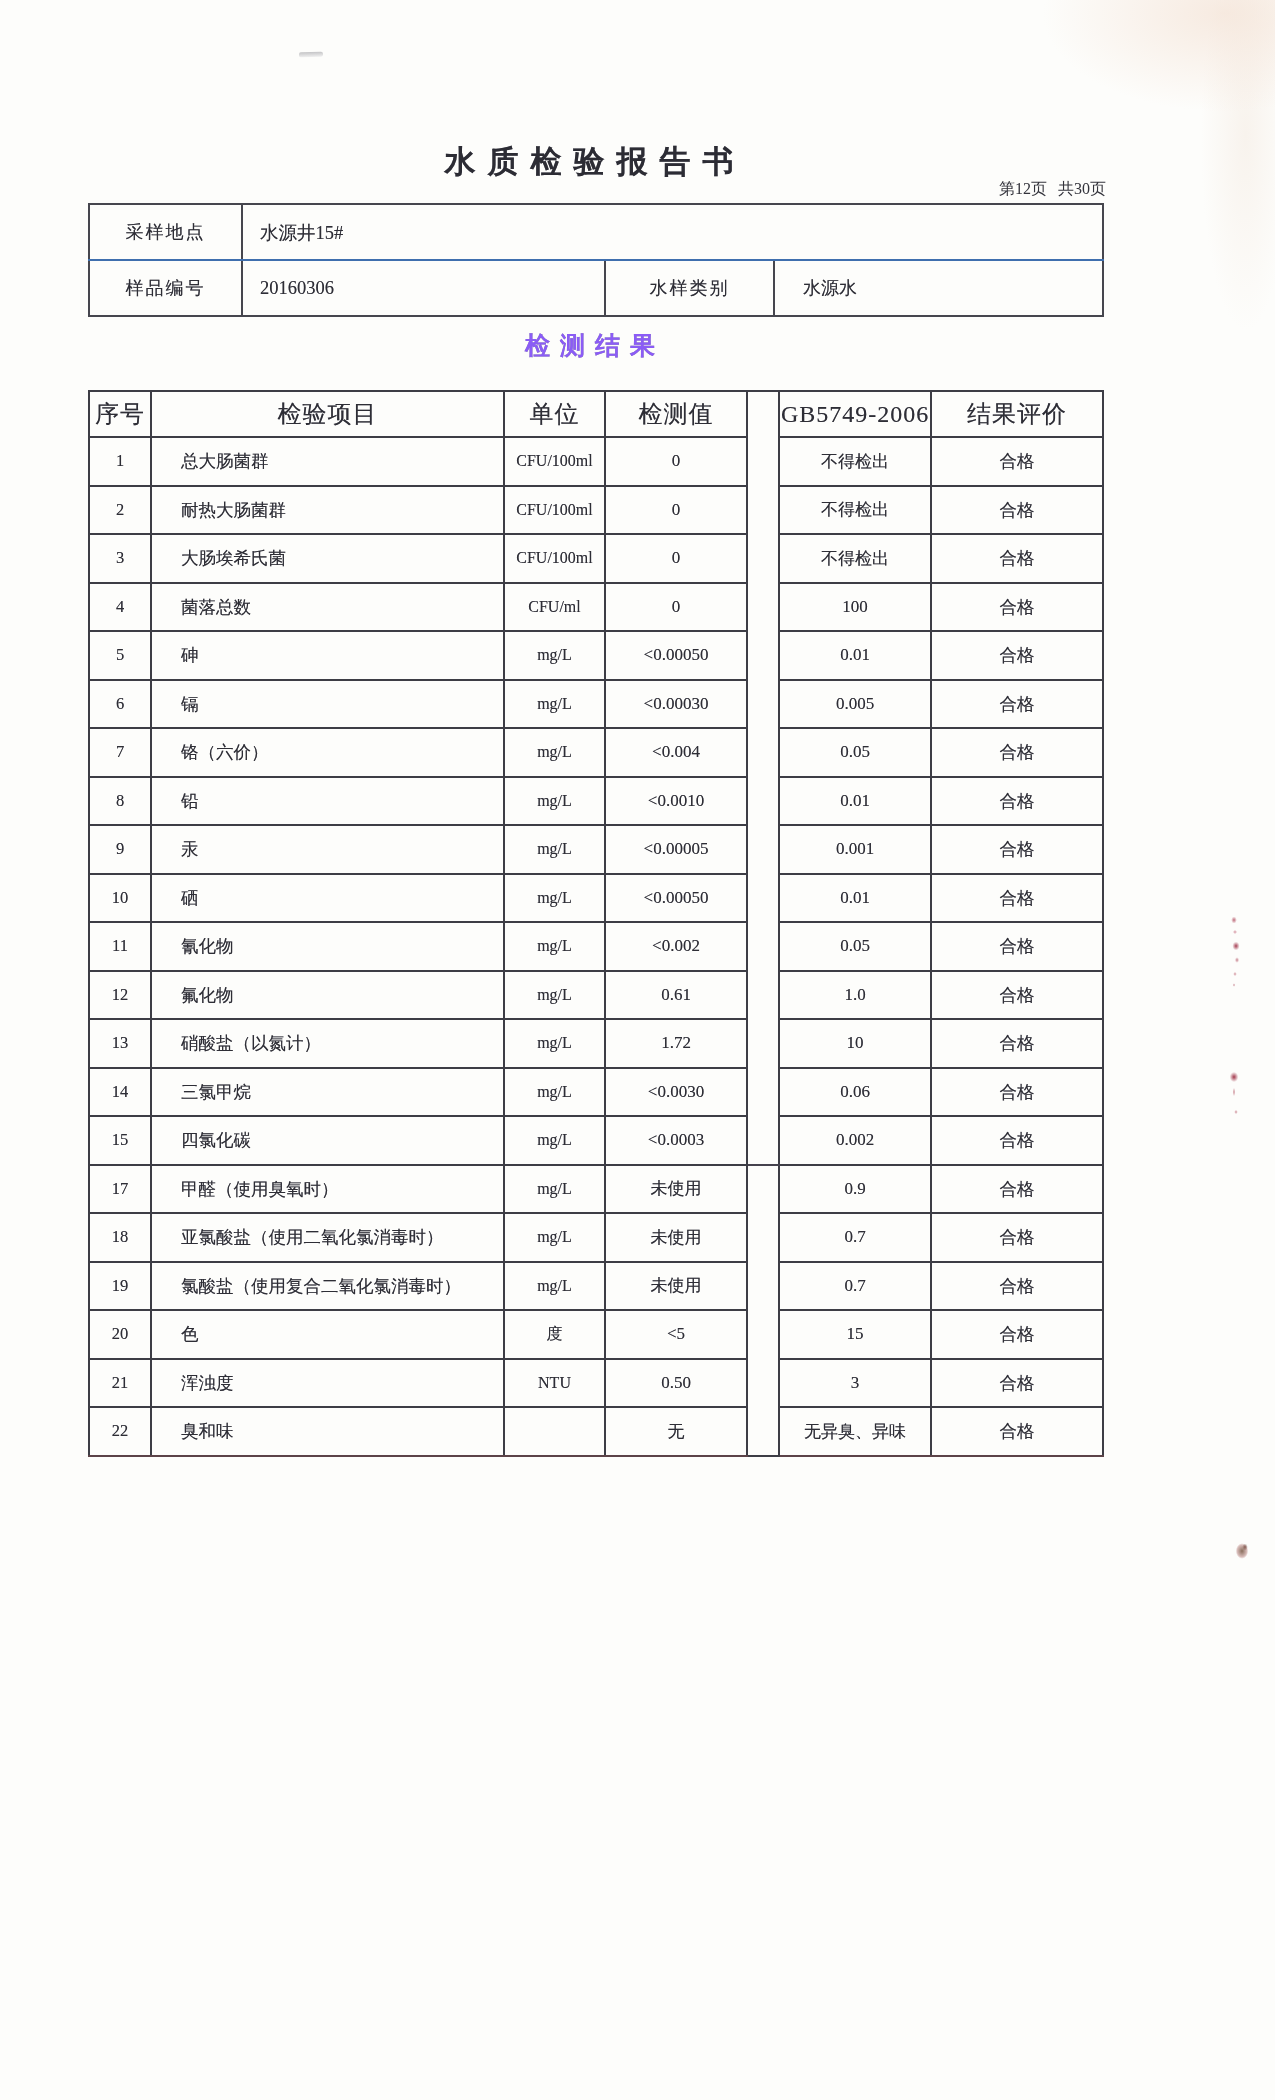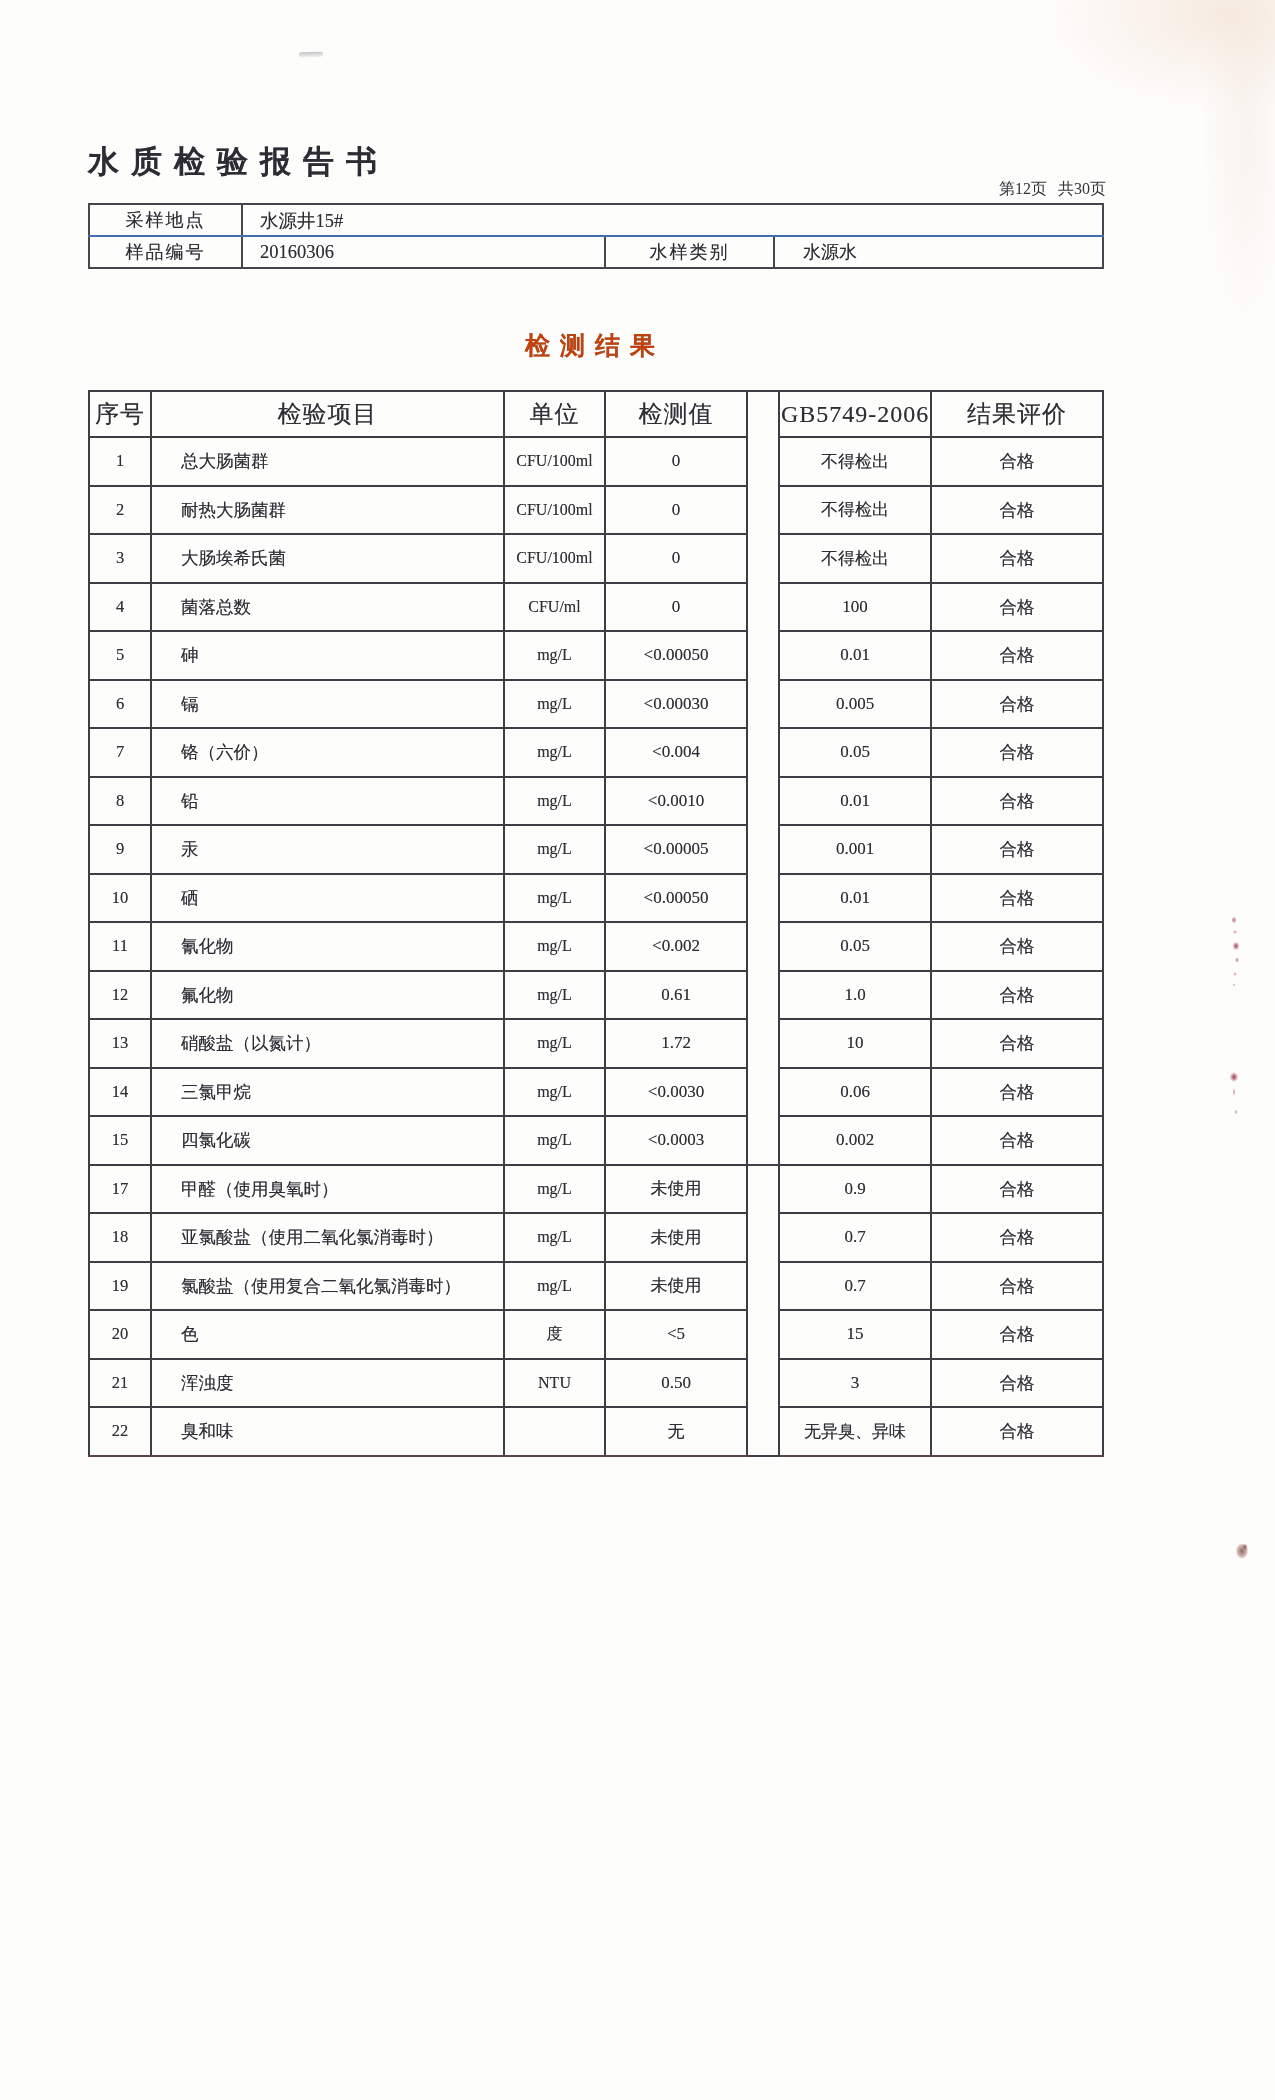--- a/index.html
+++ b/index.html
@@ -11,40 +11,40 @@
   .tint-topright{position:absolute;right:0;top:0;width:420px;height:340px;
     background:
       radial-gradient(260px 140px at 88% 4%, rgba(243,224,210,.65), rgba(243,224,210,0) 70%),
       radial-gradient(60px 260px at 93% 40%, rgba(240,226,214,.38), rgba(240,226,214,0) 75%);
     pointer-events:none;}
   .dash-artifact{position:absolute;left:299px;top:52px;width:24px;height:5px;
     background:linear-gradient(to bottom, rgba(150,150,155,.55), rgba(200,200,205,.25));
     transform:rotate(-2deg);border-radius:2px;}
 
   .title{position:absolute;left:88px;top:141px;width:1014px;margin:0;
-    text-align:left;font-size:31px;font-weight:bold;letter-spacing:12px;
+    text-align:center;font-size:31px;font-weight:bold;letter-spacing:12px;
     color:#2c2c34;text-shadow:0 0 .6px rgba(44,44,60,.55);}
   .page-info{position:absolute;top:179px;right:169px;font-size:16px;
     word-spacing:7px;color:#33333b;}
 
   table{border-collapse:collapse;table-layout:fixed;}
   td,th{box-sizing:border-box;font-weight:normal;overflow:hidden;white-space:nowrap;
     text-shadow:0 0 .5px rgba(40,40,55,.5);}
 
   
   .info-table{position:absolute;left:88px;top:203px;width:1014px;}
-  .info-table td{border:2px solid #46464e;height:32px;font-size:18px;}
+  .info-table td{border:2px solid #46464e;height:56px;font-size:18px;}
   .info-table tr:first-child td{border-bottom-color:#3f6fae;}
   .info-table td.lbl{text-align:center;letter-spacing:2px;}
   .info-table td.val{text-align:left;padding-left:17px;font-size:18.5px;}
   .info-table td.ctr{text-align:left;padding-left:28px;}
 
   .section-title{position:absolute;left:88px;top:329px;width:1014px;margin:0;
     text-align:center;font-size:25px;font-weight:bold;letter-spacing:10px;
-    color:#c2410c;text-shadow:0 0 .6px rgba(44,44,60,.55);}
+    color:#8b5cf6;text-shadow:0 0 .6px rgba(44,44,60,.55);}
 
   
   .results{position:absolute;left:88px;top:390px;width:1014px;}
   .results th,.results td{border:2px solid #3d3d45;font-size:17.5px;text-align:center;}
   .results thead tr{height:46px;}
   .results tbody tr{height:48.5px;}
   .results thead th{font-size:24px;letter-spacing:1px;}
   .results td.c-item{text-align:left;padding-left:29px;}
   .results td.c-no{font-size:16.5px;}
   .results td.c-unit{font-size:16px;}

